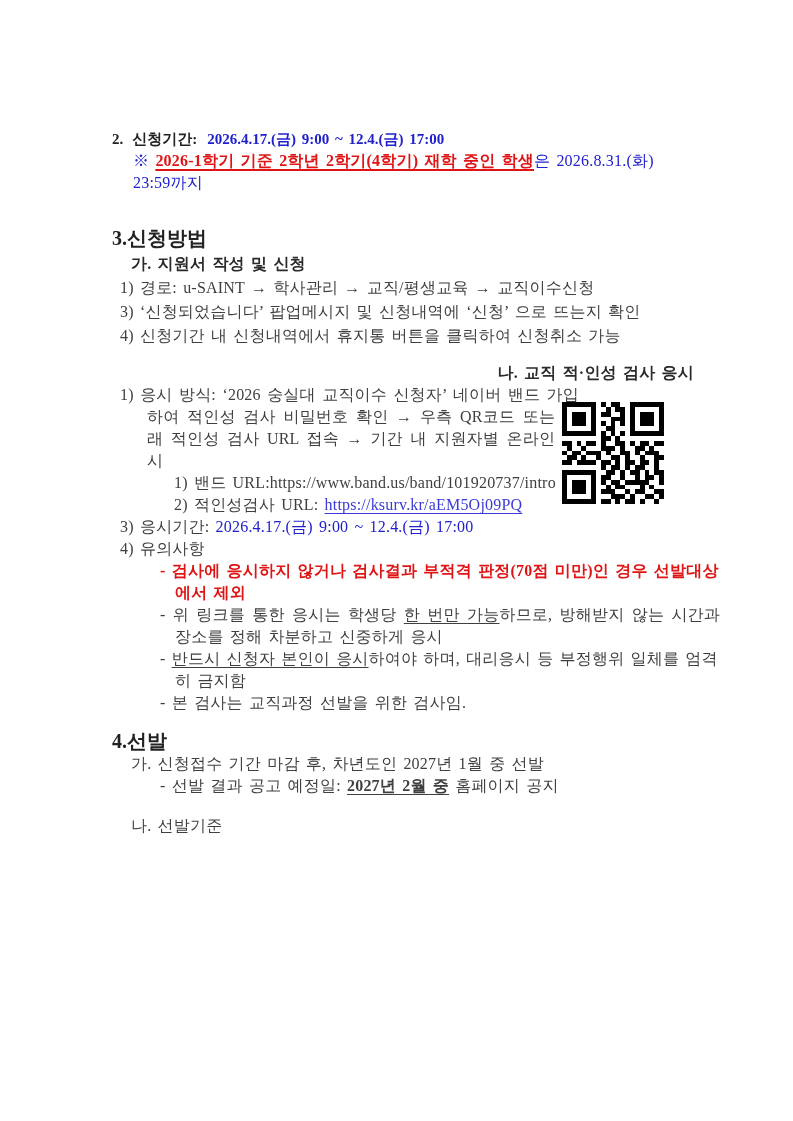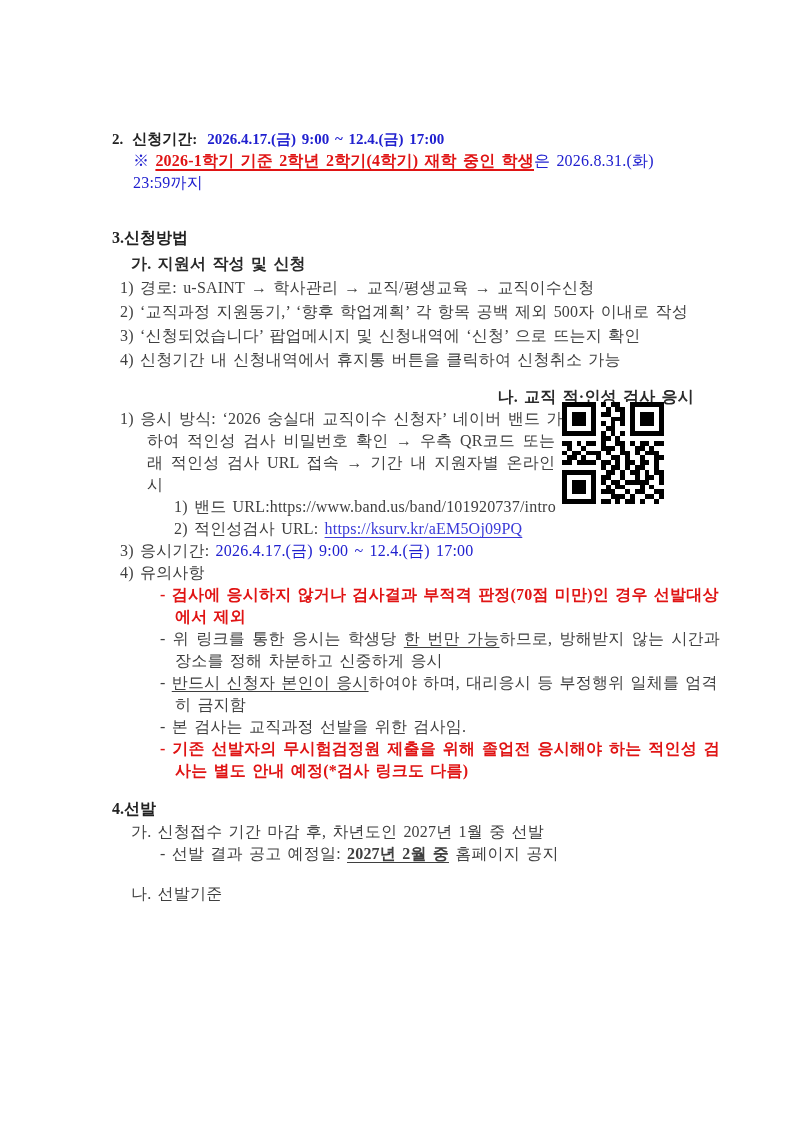--- a/index.html
+++ b/index.html
@@ -6,21 +6,21 @@
   body{
     width:793px;height:1121px;background:#ffffff;position:relative;overflow:hidden;
     font-family:"Liberation Serif","DejaVu Serif",serif;
     color:#3f3f3f;font-size:16px;
   }
   .doc{position:absolute;left:112px;top:0;width:582px;}
   .line{line-height:22px;word-spacing:2px;letter-spacing:0.2px;}
   .h-main{font-size:15px;font-weight:bold;color:#222222;line-height:22px;word-spacing:2px;}
   .h-main .num{margin-right:9px;}
   .h-main .ttl{margin-right:10px;}
-  .h-sec{font-size:16px;font-weight:bold;color:#222222;line-height:24px;word-spacing:2px;}
+  .h-sec{font-size:20px;font-weight:bold;color:#222222;line-height:24px;word-spacing:2px;}
   .h-sub{font-weight:bold;color:#2a2a2a;}
   .blue{color:#2020cf;}
   .red-u{color:#e01414;font-weight:bold;text-decoration:underline;text-underline-offset:3px;text-decoration-thickness:1.5px;}
   .red-b{color:#e01414;font-weight:bold;}
   .u{text-decoration:underline;text-underline-offset:3px;}
   .u-b{font-weight:bold;text-decoration:underline;text-underline-offset:3px;}
   .link{color:#3a3ad8;text-decoration:underline;text-underline-offset:3px;cursor:pointer;}
   .ind-a{margin-left:19px;}
   .ind-1{margin-left:8px;}
   .ind-url{margin-left:62px;}
@@ -60,21 +60,20 @@
   </div>
 
   <div class="h-sec s3-head">
     <span class="num">3.</span><span>신청방법</span>
   </div>
   <div class="line sub-a ind-a h-sub">
     <span>가.</span>
     <span>지원서 작성 및 신청</span>
   </div>
   <div class="line a-item ind-1">1) 경로: u-SAINT → 학사관리 → 교직/평생교육 → 교직이수신청</div>
-  <div class="line a-item ind-1">2) ‘교직과정 지원동기,’ ‘향후 학업계획’ 각 항목 공백 제외 500자 이내로 작성</div>
   <div class="line a-item ind-1">3) ‘신청되었습니다’ 팝업메시지 및 신청내역에 ‘신청’ 으로 뜨는지 확인</div>
   <div class="line a-item ind-1">4) 신청기간 내 신청내역에서 휴지통 버튼을 클릭하여 신청취소 가능</div>
 
   <div class="line sub-b ind-a h-sub">
     <span>나.</span>
     <span>교직 적·인성 검사 응시</span>
   </div>
   <div class="line b-item1 ind-1 wrap">1) 응시 방식: ‘2026 숭실대 교직이수 신청자’ 네이버 밴드 가입하여 적인성 검사 비밀번호 확인 → 우측 QR코드 또는 아래 적인성 검사 URL 접속 → 기간 내 지원자별 온라인 응시</div>
   <div class="line b-line ind-url">1) 밴드 URL:https://www.band.us/band/101920737/intro</div>
   <div class="line b-line ind-url">
@@ -86,21 +85,20 @@
   <div class="line b-line ind-1">4) 유의사항</div>
 
   <div class="line warn ind-dash red-b">- 검사에 응시하지 않거나 검사결과 부적격 판정(70점 미만)인 경우 선발대상에서 제외</div>
   <div class="line warn ind-dash wrap">
     <span>- 위 링크를 통한 응시는 학생당 </span><span class="u">한 번만 가능</span><span>하므로, 방해받지 않는 시간과 장소를 정해 차분하고 신중하게 응시</span>
   </div>
   <div class="line warn ind-dash">
     <span>- </span><span class="u">반드시 신청자 본인이 응시</span><span>하여야 하며, 대리응시 등 부정행위 일체를 엄격히 금지함</span>
   </div>
   <div class="line warn ind-dash">- 본 검사는 교직과정 선발을 위한 검사임.</div>
-  <div class="line warn ind-dash red-b wrap">- 기존 선발자의 무시험검정원 제출을 위해 졸업전 응시해야 하는 적인성 검사는 별도 안내 예정(*검사 링크도 다름)</div>
 
   <div class="h-sec s4-head">
     <span class="num">4.</span><span>선발</span>
   </div>
   <div class="line s4-line ind-a">
     <span>가.</span>
     <span>신청접수 기간 마감 후, 차년도인 2027년 1월 중 선발</span>
   </div>
   <div class="line s4-line ind-dash">
     <span>- 선발 결과 공고 예정일: </span><span class="u-b">2027년 2월 중</span><span> 홈페이지 공지</span>

